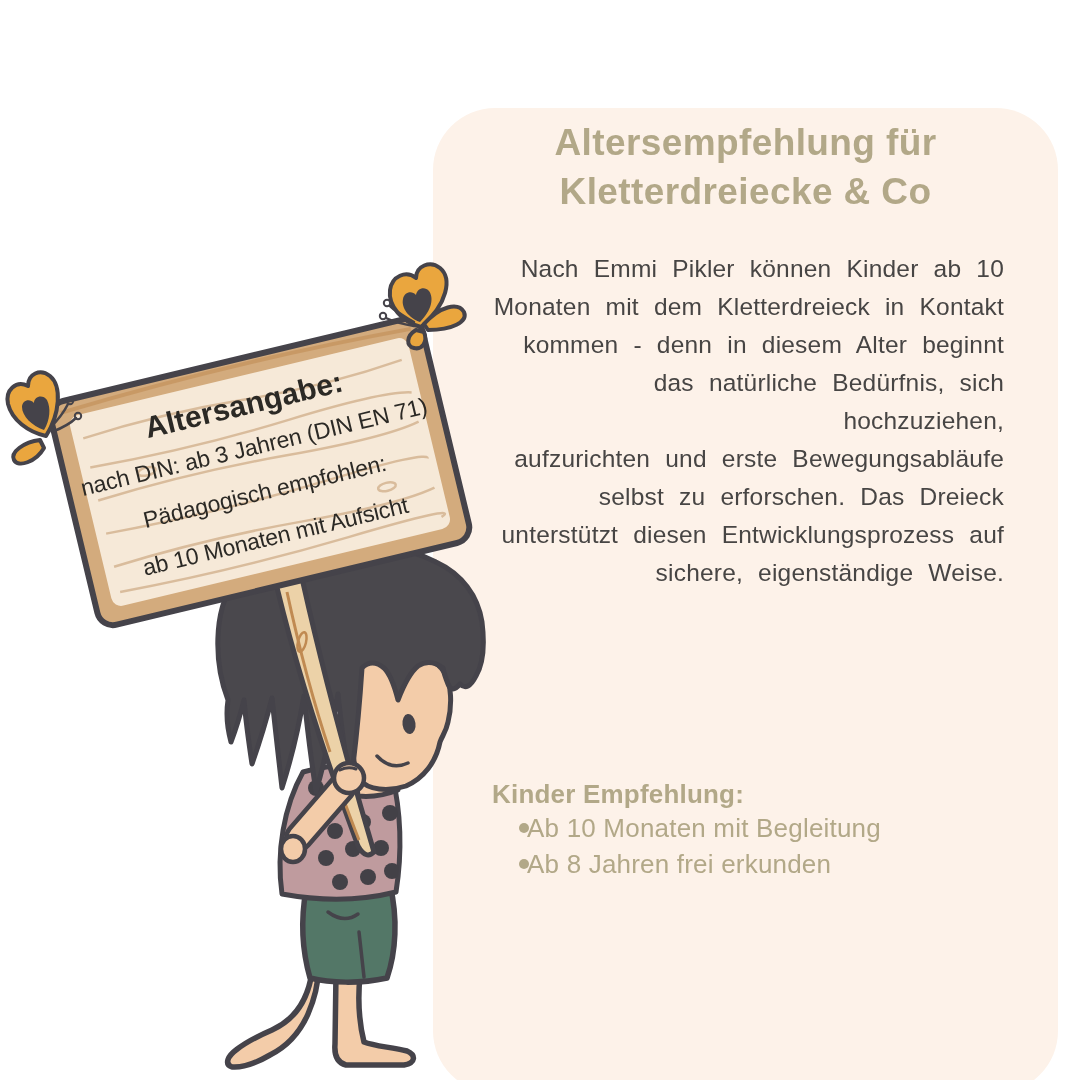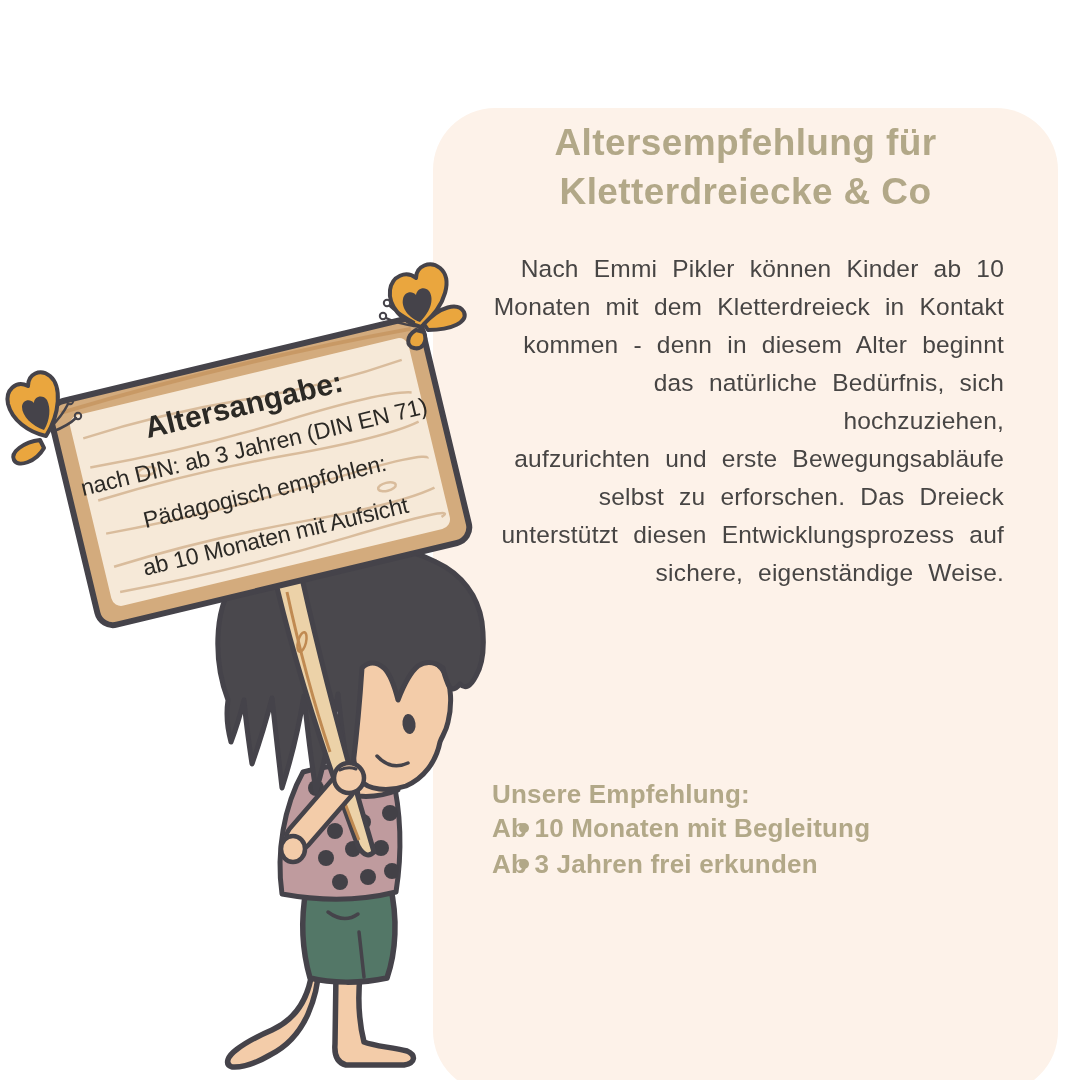--- a/index.html
+++ b/index.html
@@ -26,22 +26,22 @@
   .par2{top:480px;}
   .reco-heading{
     position:absolute;left:59px;top:668px;
     font-size:26px;line-height:36px;font-weight:bold;
     color:var(--accent,#b2a888);letter-spacing:.2px;
   }
   .reco-list{
     position:absolute;left:0;right:20px;top:702px;margin:0;padding:0;list-style:none;
   }
   .reco-list li{
-    position:relative;padding-left:59px;font-size:26px;line-height:36px;
-    font-weight:bold;color:var(--accent,#b2a888);letter-spacing:.2px;
+    position:relative;padding-left:94px;font-size:26px;line-height:36px;
+    font-weight:normal;color:var(--accent,#b2a888);letter-spacing:.2px;
   }
   .reco-list li::before{
     content:"";position:absolute;left:86px;top:13px;width:10px;height:10px;
     border-radius:50%;background:var(--accent,#b2a888);
   }
   
   .illu{position:absolute;left:0;top:0;width:1080px;height:1080px;}
   .ol{stroke:var(--outline,#45434a);stroke-linejoin:round;stroke-linecap:round;}
   .f-skin{fill:var(--skin,#f3cca9);}
   .f-hair{fill:var(--hair,#4a484d);}
@@ -75,24 +75,24 @@
     <div class="card-title">Altersempfehlung für
 Kletterdreiecke &amp; Co</div>
     <div class="body-par par1">Nach Emmi Pikler können Kinder ab 10
 Monaten mit dem Kletterdreieck in Kontakt
 kommen - denn in diesem Alter beginnt
 das natürliche Bedürfnis, sich hochzuziehen,
 aufzurichten und erste Bewegungsabläufe
 selbst zu erforschen. Das Dreieck
 unterstützt diesen Entwicklungsprozess auf
 sichere, eigenständige Weise.</div>
-    <div class="reco-heading">Unsere Empfehlung:</div>
+    <div class="reco-heading">Kinder Empfehlung:</div>
     <ul class="reco-list">
         <li>Ab 10 Monaten mit Begleitung</li>
-        <li>Ab 3 Jahren frei erkunden</li>
+        <li>Ab 8 Jahren frei erkunden</li>
       </ul>
   </div>
 
   <svg class="illu" viewBox="0 0 1080 1080">
 
     <g>
       <path class="f-skin ol" stroke-width="5.5" d="M 312 972
            C 308 1000 294 1020 272 1030
            C 258 1036 246 1042 236 1050
            C 228 1056 224 1064 232 1067

